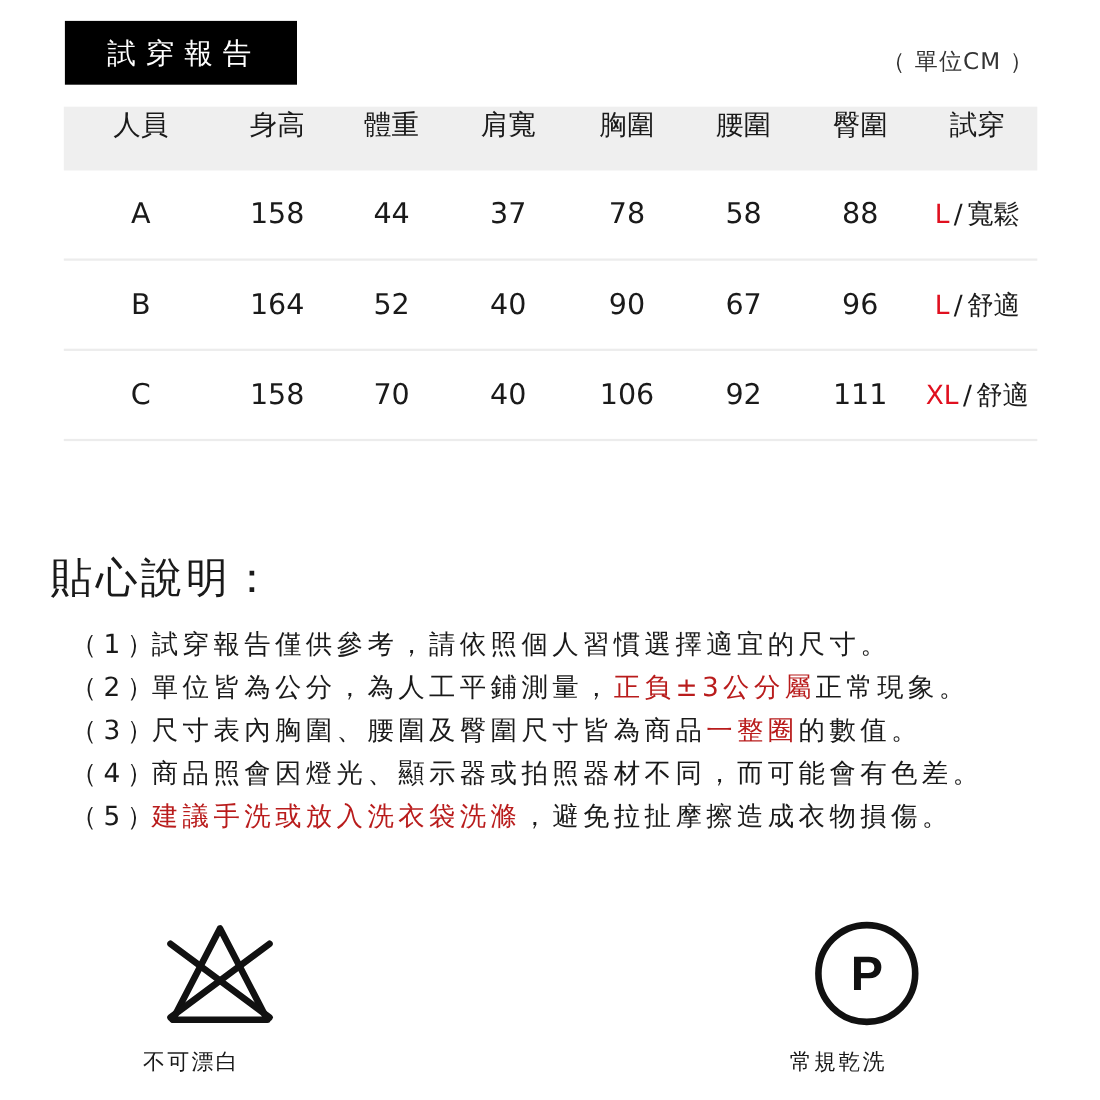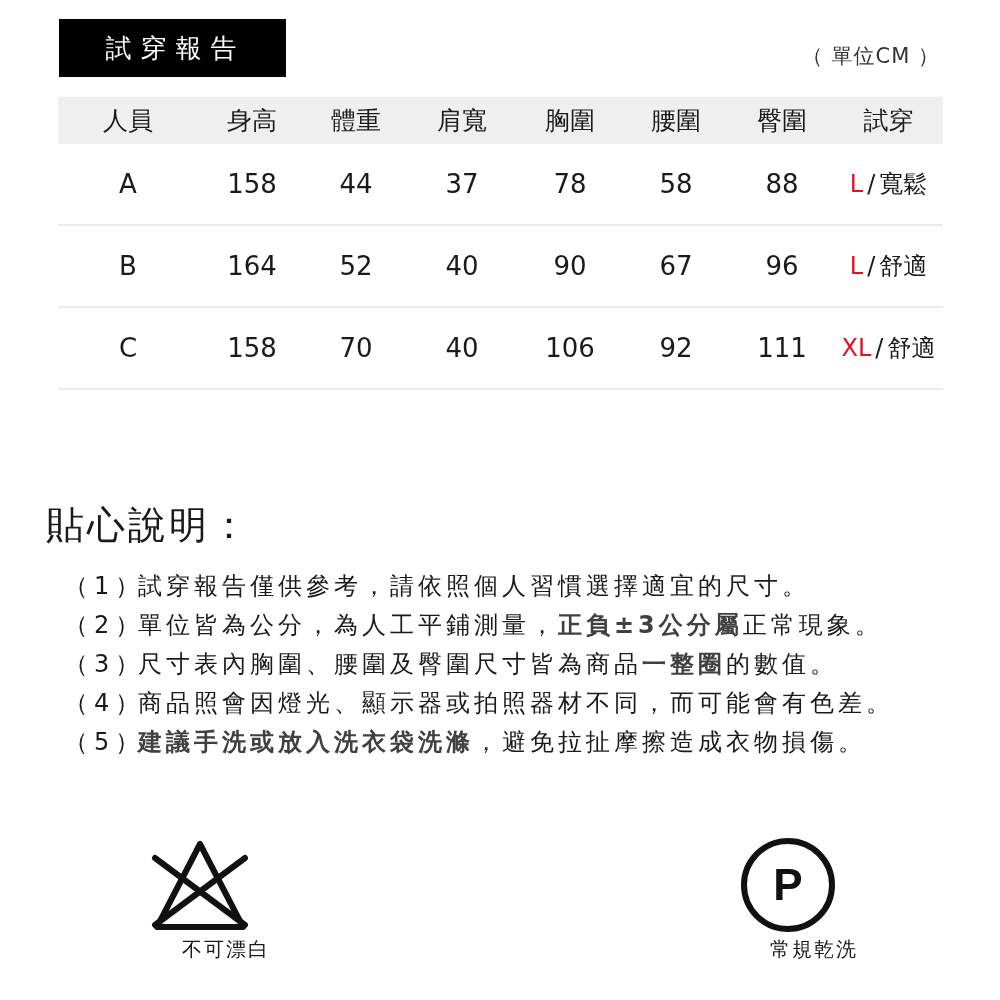--- a/index.html
+++ b/index.html
@@ -1,30 +1,30 @@
 <!DOCTYPE html>
 <html><head>
   <meta charset="utf-8">
   <style>
     * { margin: 0; padding: 0; box-sizing: border-box; }
     html, body { width: 1000px; height: 1000px; background: #ffffff; overflow: hidden; }
     body { position: relative; font-family: "DejaVu Sans", "Liberation Sans", sans-serif; color: #1a1a1a; }
 
     .title-box {
-      position: absolute; left: 59px; top: 19px; width: 227px; height: 58px;
+      position: absolute; left: 59px; top: 19px; width: 211px; height: 58px;
       background: #000; color: #fff; font-size: 26px; letter-spacing: 9px;
       display: flex; align-items: center; justify-content: center; padding-left: 6px;
     }
     .unit-label {
       position: absolute; right: 60px; top: 42px; font-size: 21px; color: #333; letter-spacing: 1px;
     }
 
     .table { position: absolute; left: 58px; top: 97px; width: 885px; }
     .thead {
-      height: 47px; background: #efefef; display: flex; align-items: center;
+      height: 58px; background: #efefef; display: flex; 
     }
     .trow {
       height: 82px; display: flex; align-items: center; border-bottom: 2px solid #ececec;
     }
     .cell { text-align: center; font-size: 26px; color: #1a1a1a; }
     .thead .cell { font-size: 25px; }
     .c0 { width: 140px; padding-left: 0; }
     .c1 { width: 108px; }
     .c2 { width: 100px; }
     .c3 { width: 112px; }
@@ -37,26 +37,26 @@
     .fit .slash { margin: 0 4px; }
 
     .notes-title {
       position: absolute; left: 46px; top: 500px; font-size: 38px; letter-spacing: 3px; color: #1a1a1a;
     }
     .notes { position: absolute; left: 64px; top: 566px; }
     .note {
       height: 39px; font-size: 24px; letter-spacing: 4px; display: flex; align-items: center; white-space: nowrap;
     }
     .note .num { width: 74px; letter-spacing: 6px; }
-    .red { color: #404040; font-weight: bold; }
+    .red { color: #b91c1c; }
 
     .care { position: absolute; left: 130px; top: 830px; width: 720px; height: 160px; }
     .care-item { position: absolute; top: 0; width: 140px; text-align: center; }
     .care-icon { display: block; margin: 0 auto; }
-    .care-label { position: absolute; top: 106px; left: 0; width: 140px; text-align: right; font-size: 20px; letter-spacing: 2px; color: #1a1a1a; }
+    .care-label { position: absolute; top: 122px; left: 0; width: 140px; text-align: left; font-size: 20px; letter-spacing: 2px; color: #1a1a1a; }
   </style>
 </head>
 <body>
 
 <div class="title-box">試穿報告</div>
 <div class="unit-label">（ 單位CM ）</div>
 
 <div class="table">
   <div class="thead">
     <div class="cell c0">人員</div>

